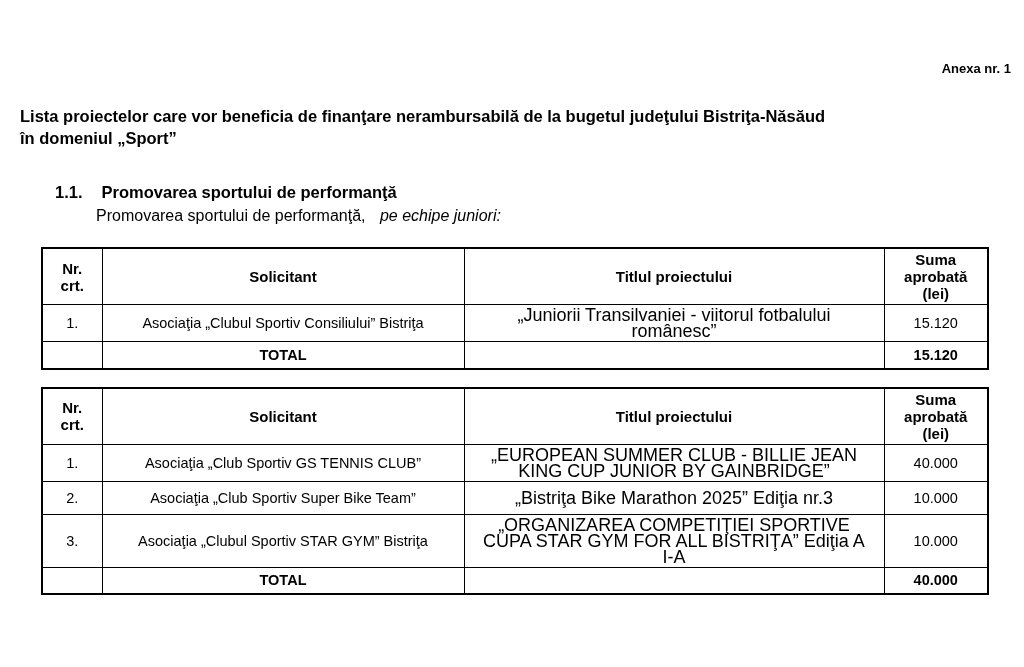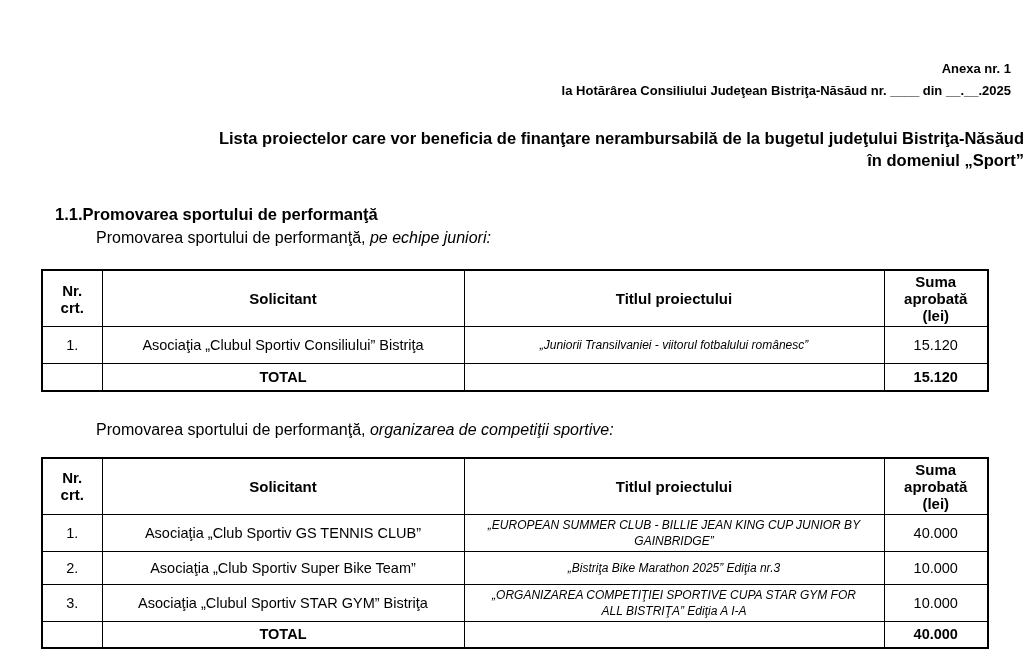--- a/index.html
+++ b/index.html
@@ -16,40 +16,41 @@
   .annex-block {
     margin-top: 58px;
     margin-right: 13px;
     text-align: right;
     font-weight: bold;
     font-size: 13px;
     line-height: 22px;
   }
   .doc-title {
     margin-top: 25px;
-    text-align: right;
+    text-align: left;
     font-weight: bold;
     font-size: 16.5px;
     line-height: 22px;
+    padding-left: 20px;
   }
   .section-heading {
     margin-top: 33px;
     margin-left: 55px;
     font-weight: bold;
     font-size: 16.5px;
     line-height: 21px;
   }
-  .section-heading .sec-num { display: inline-block; margin-right: 0; }
+  .section-heading .sec-num { display: inline-block; margin-right: 19px; }
   .intro-line {
     margin-left: 96px;
     font-size: 16px;
     line-height: 21px;
     margin-top: 2px;
   }
-  .intro-line .it { font-style: italic; }
+  .intro-line .it { font-style: italic; margin-left: 10px; }
   .intro-line.second { margin-top: 27px; }
 
   table.projects {
     margin-left: 41px;
     margin-top: 21px;
     width: 946px;
     border-collapse: collapse;
     table-layout: fixed;
     border: 2px solid #000;
   }
@@ -62,33 +63,32 @@
     font-size: 14.5px;
     line-height: 16px;
     overflow: hidden;
   }
   table.projects th {
     font-weight: bold;
     font-size: 15px;
     line-height: 17px;
     height: 53px;
   }
-  table.projects td.cell-titlu { font-size: 12px; font-style: italic; }
+  table.projects td.cell-titlu { font-size: 18px; }
   table.projects tr.data-row td { height: 37px; }
   table.projects.t2 tr.data-row td { height: 33px; }
   table.projects tr.total-row td { height: 27px; font-weight: bold; }
 </style>
 </head>
 <body>
 
 <div class="page">
 
   <div class="annex-block">
     <div>Anexa nr. 1</div>
-    <div>la Hotărârea Consiliului Judeţean Bistriţa-Năsăud nr. ____ din __.__.2025</div>
   </div>
 
   <div class="doc-title">
     <div>Lista proiectelor care vor beneficia de finanţare nerambursabilă de la bugetul judeţului Bistriţa-Năsăud</div>
     <div>în domeniul „Sport”</div>
   </div>
 
   <div class="section-heading">
     <span class="sec-num">1.1.</span><span>Promovarea sportului de performanţă</span>
   </div>
@@ -120,24 +120,20 @@
     </tr>
     <tr class="total-row">
       <td></td>
       <td>TOTAL</td>
       <td></td>
       <td>15.120</td>
     </tr>
   </tbody>
     </table>
 
-  <div class="intro-line second">
-    <span>Promovarea sportului de performanţă,</span>
-    <span class="it">organizarea de competiţii sportive:</span>
-  </div>
 
   <table class="projects t2">
     <colgroup>
       <col style="width:60px">
         <col style="width:362px">
         <col style="width:420px">
         <col style="width:104px">
     </colgroup>
     <tbody>
         <tr>

